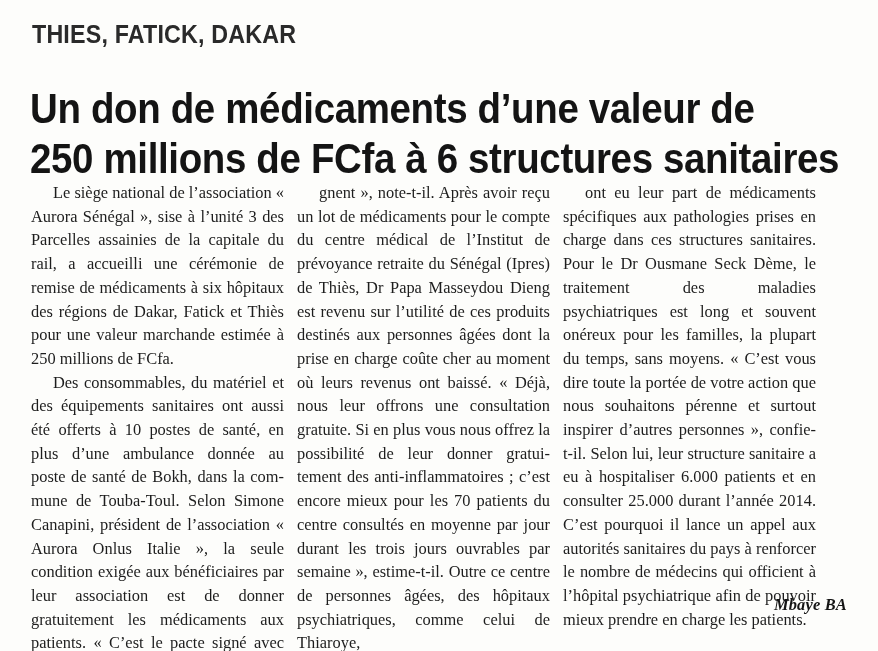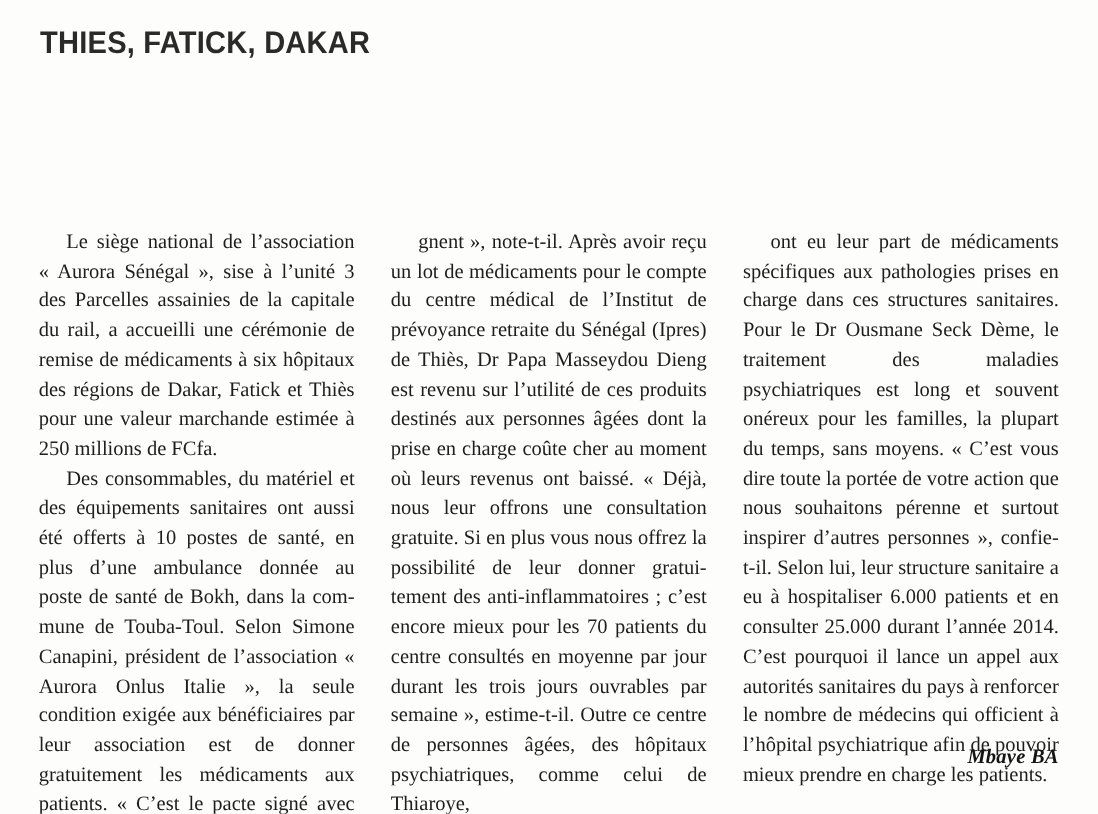--- a/index.html
+++ b/index.html
@@ -60,21 +60,21 @@
   }
 
   
   .body-columns {
     position: absolute;
     left: 31px;
     top: 181px;
     width: 816px;
     height: 410px;
     display: flex;
-    gap: 29px;
+    gap: 13px;
   }
   .col {
     width: 253px;
     font-size: 16.4px;
     line-height: 23.7px;
     text-align: justify;
     text-justify: inter-word;
     hyphens: manual;
     color: #1d1d1d;
   }
@@ -99,20 +99,24 @@
     font-style: italic;
   }
 </style>
 </head>
 <body>
 
 <div class="page">
 
   <div class="kicker">THIES, FATICK, DAKAR</div>
 
+  <h1 class="headline">
+    <span class="hl-line">Un don de médicaments d’une valeur de</span>
+    <span class="hl-line">250 millions de FCfa à 6 structures sanitaires</span>
+  </h1>
 
   <div class="body-columns">
 
     <div class="col">
       <p>Le siège national de l’association « Aurora Sénégal », sise à l’unité 3 des Parcelles assainies de la capitale du rail, a accueilli une cérémonie de remise de médicaments à six hôpi­taux des régions de Dakar, Fatick et Thiès pour une valeur marchande estimée à 250 millions de FCfa.</p>
       <p>Des consommables, du matériel et des équipements sanitaires ont aussi été offerts à 10 postes de santé, en plus d’une ambulance donnée au poste de santé de Bokh, dans la com­mune de Touba-Toul. Selon Simone Canapini, président de l’association « Aurora Onlus Italie », la seule condition exigée aux bénéficiaires par leur association est de donner gratuitement les médicaments aux patients. « C’est le pacte signé avec les partenaires qui nous accompa-</p>
     </div>
 
     <div class="col">
       <p>gnent », note-t-il. Après avoir reçu un lot de médicaments pour le compte du centre médical de l’Ins­titut de prévoyance retraite du Sé­négal (Ipres) de Thiès, Dr Papa Mas­seydou Dieng est revenu sur l’utilité de ces produits destinés aux personnes âgées dont la prise en charge coûte cher au moment où leurs revenus ont baissé. « Déjà, nous leur offrons une consultation gratuite. Si en plus vous nous offrez la possibilité de leur donner gratui­tement des anti-inflammatoires ; c’est encore mieux pour les 70 pa­tients du centre consultés en moyenne par jour durant les trois jours ouvrables par semaine », es­time-t-il. Outre ce centre de per­sonnes âgées, des hôpitaux psychia­triques, comme celui de Thiaroye,</p>

